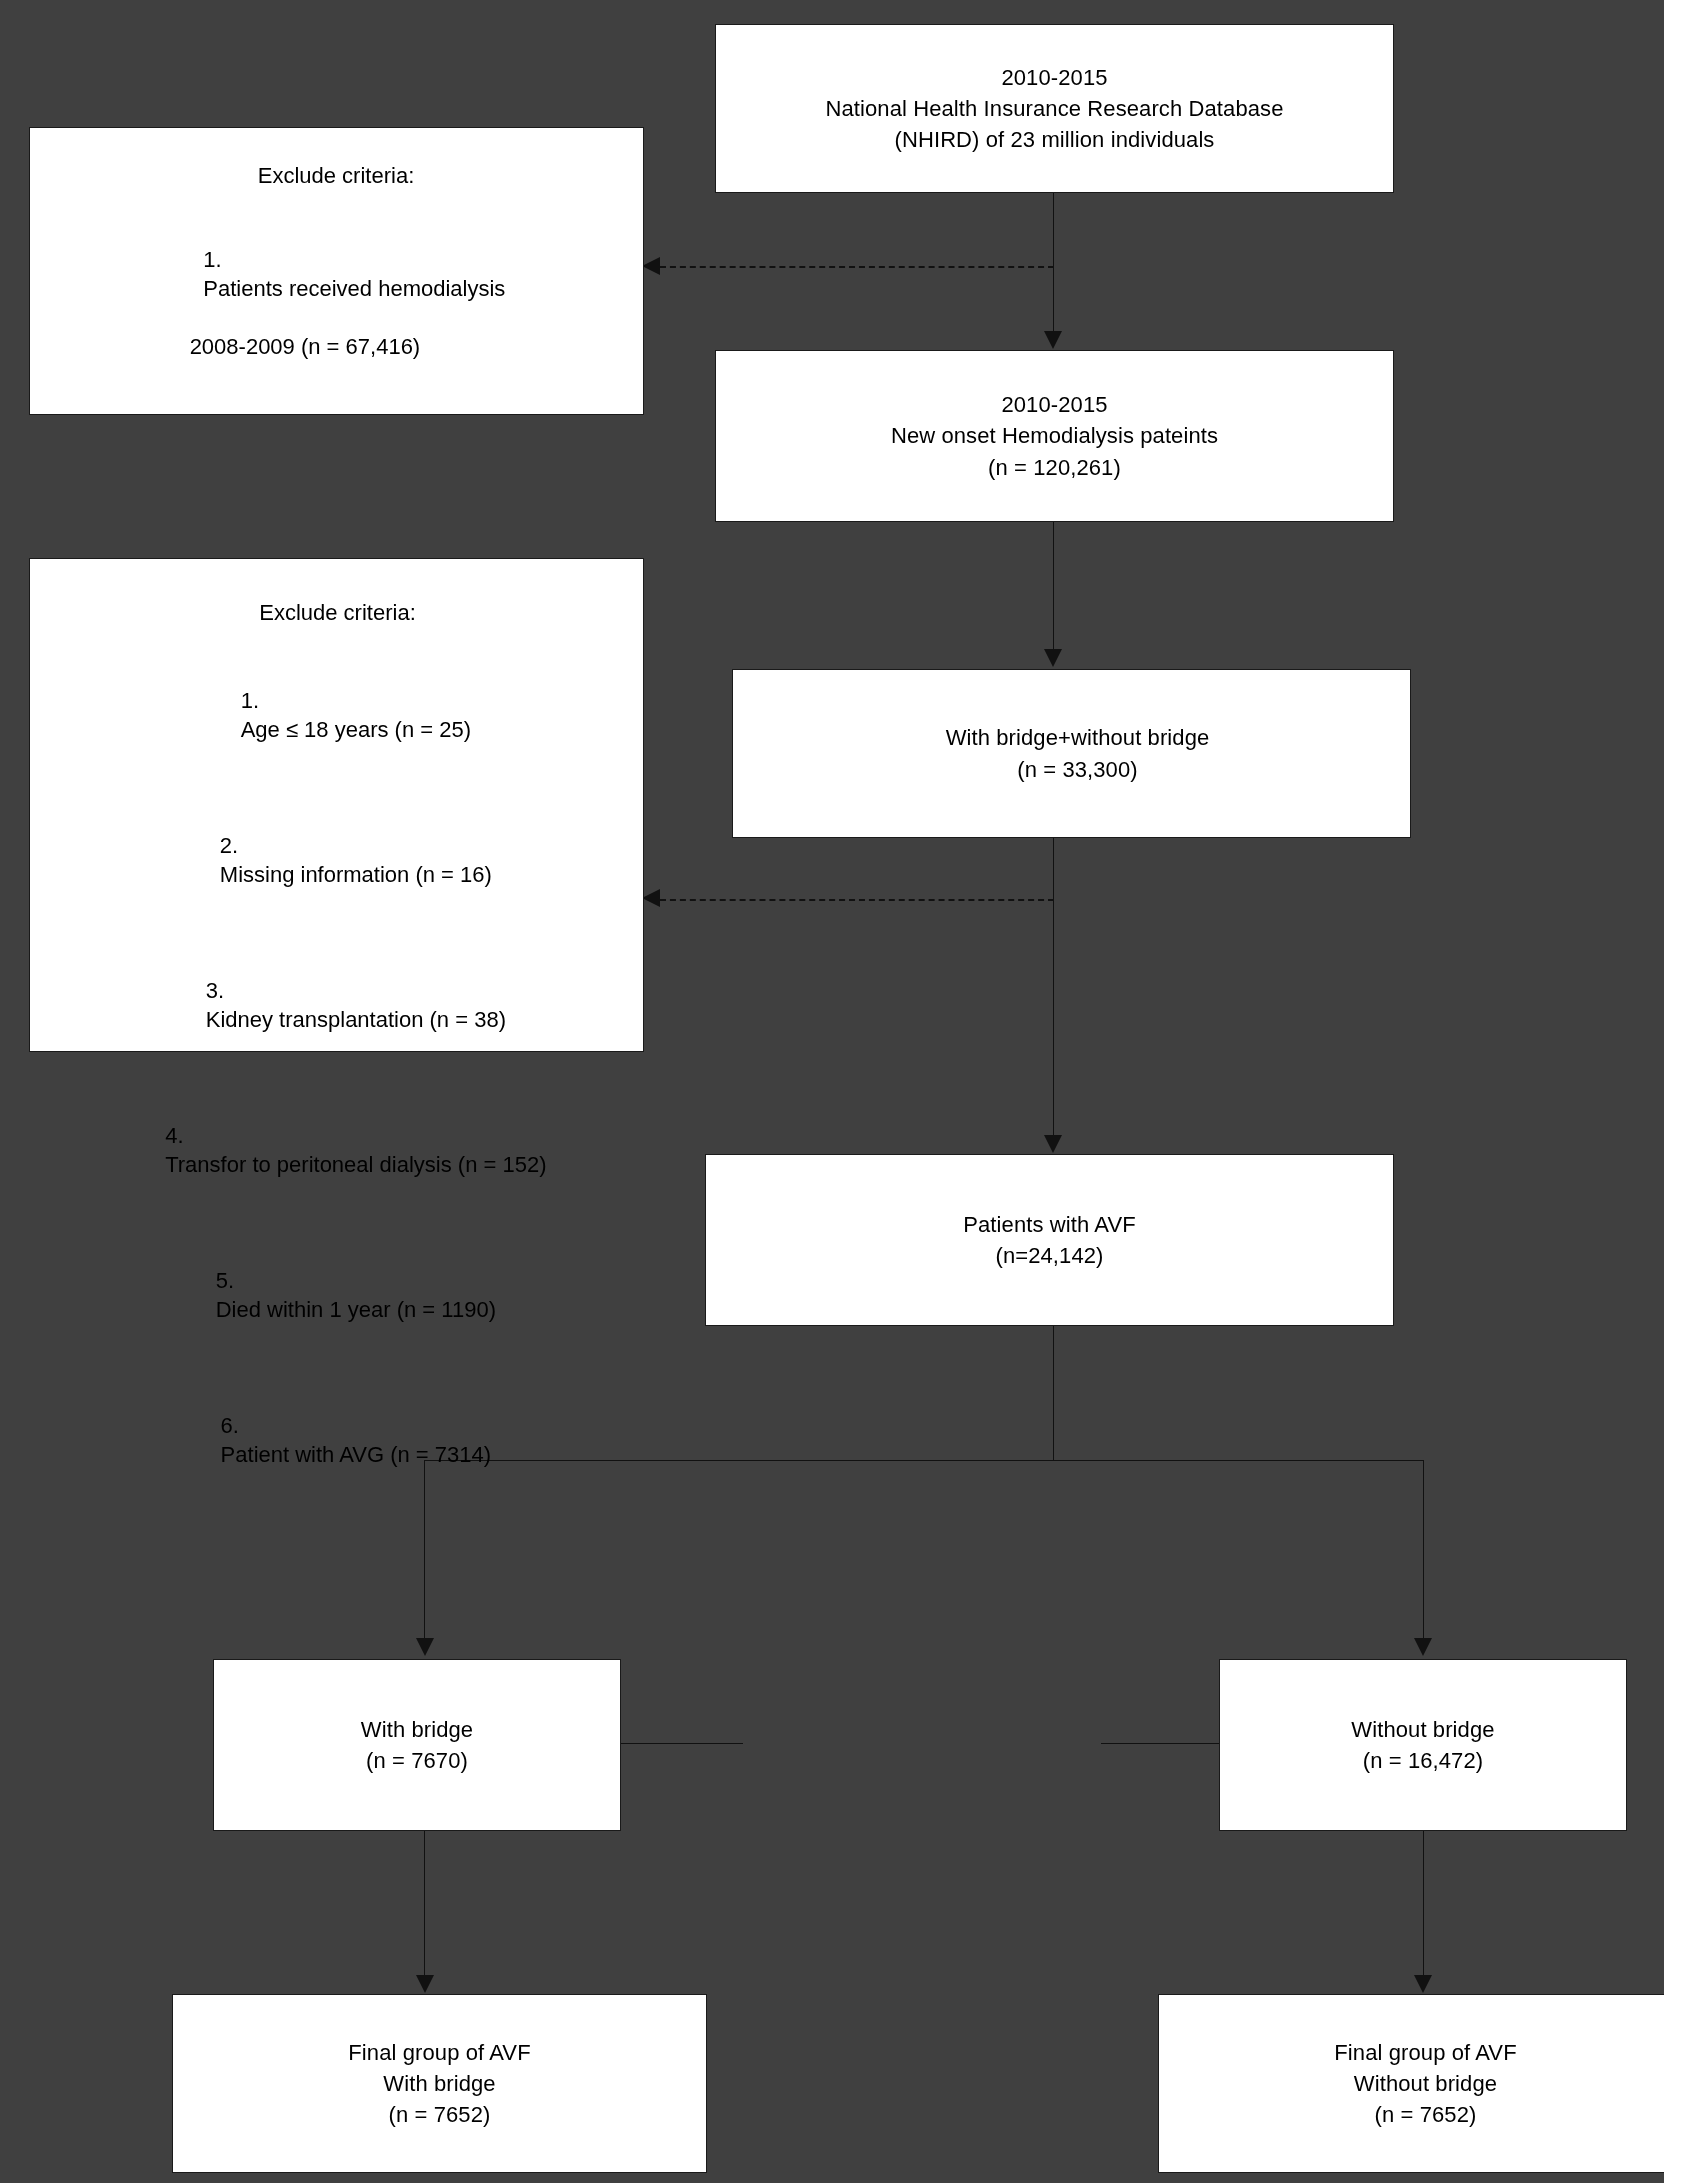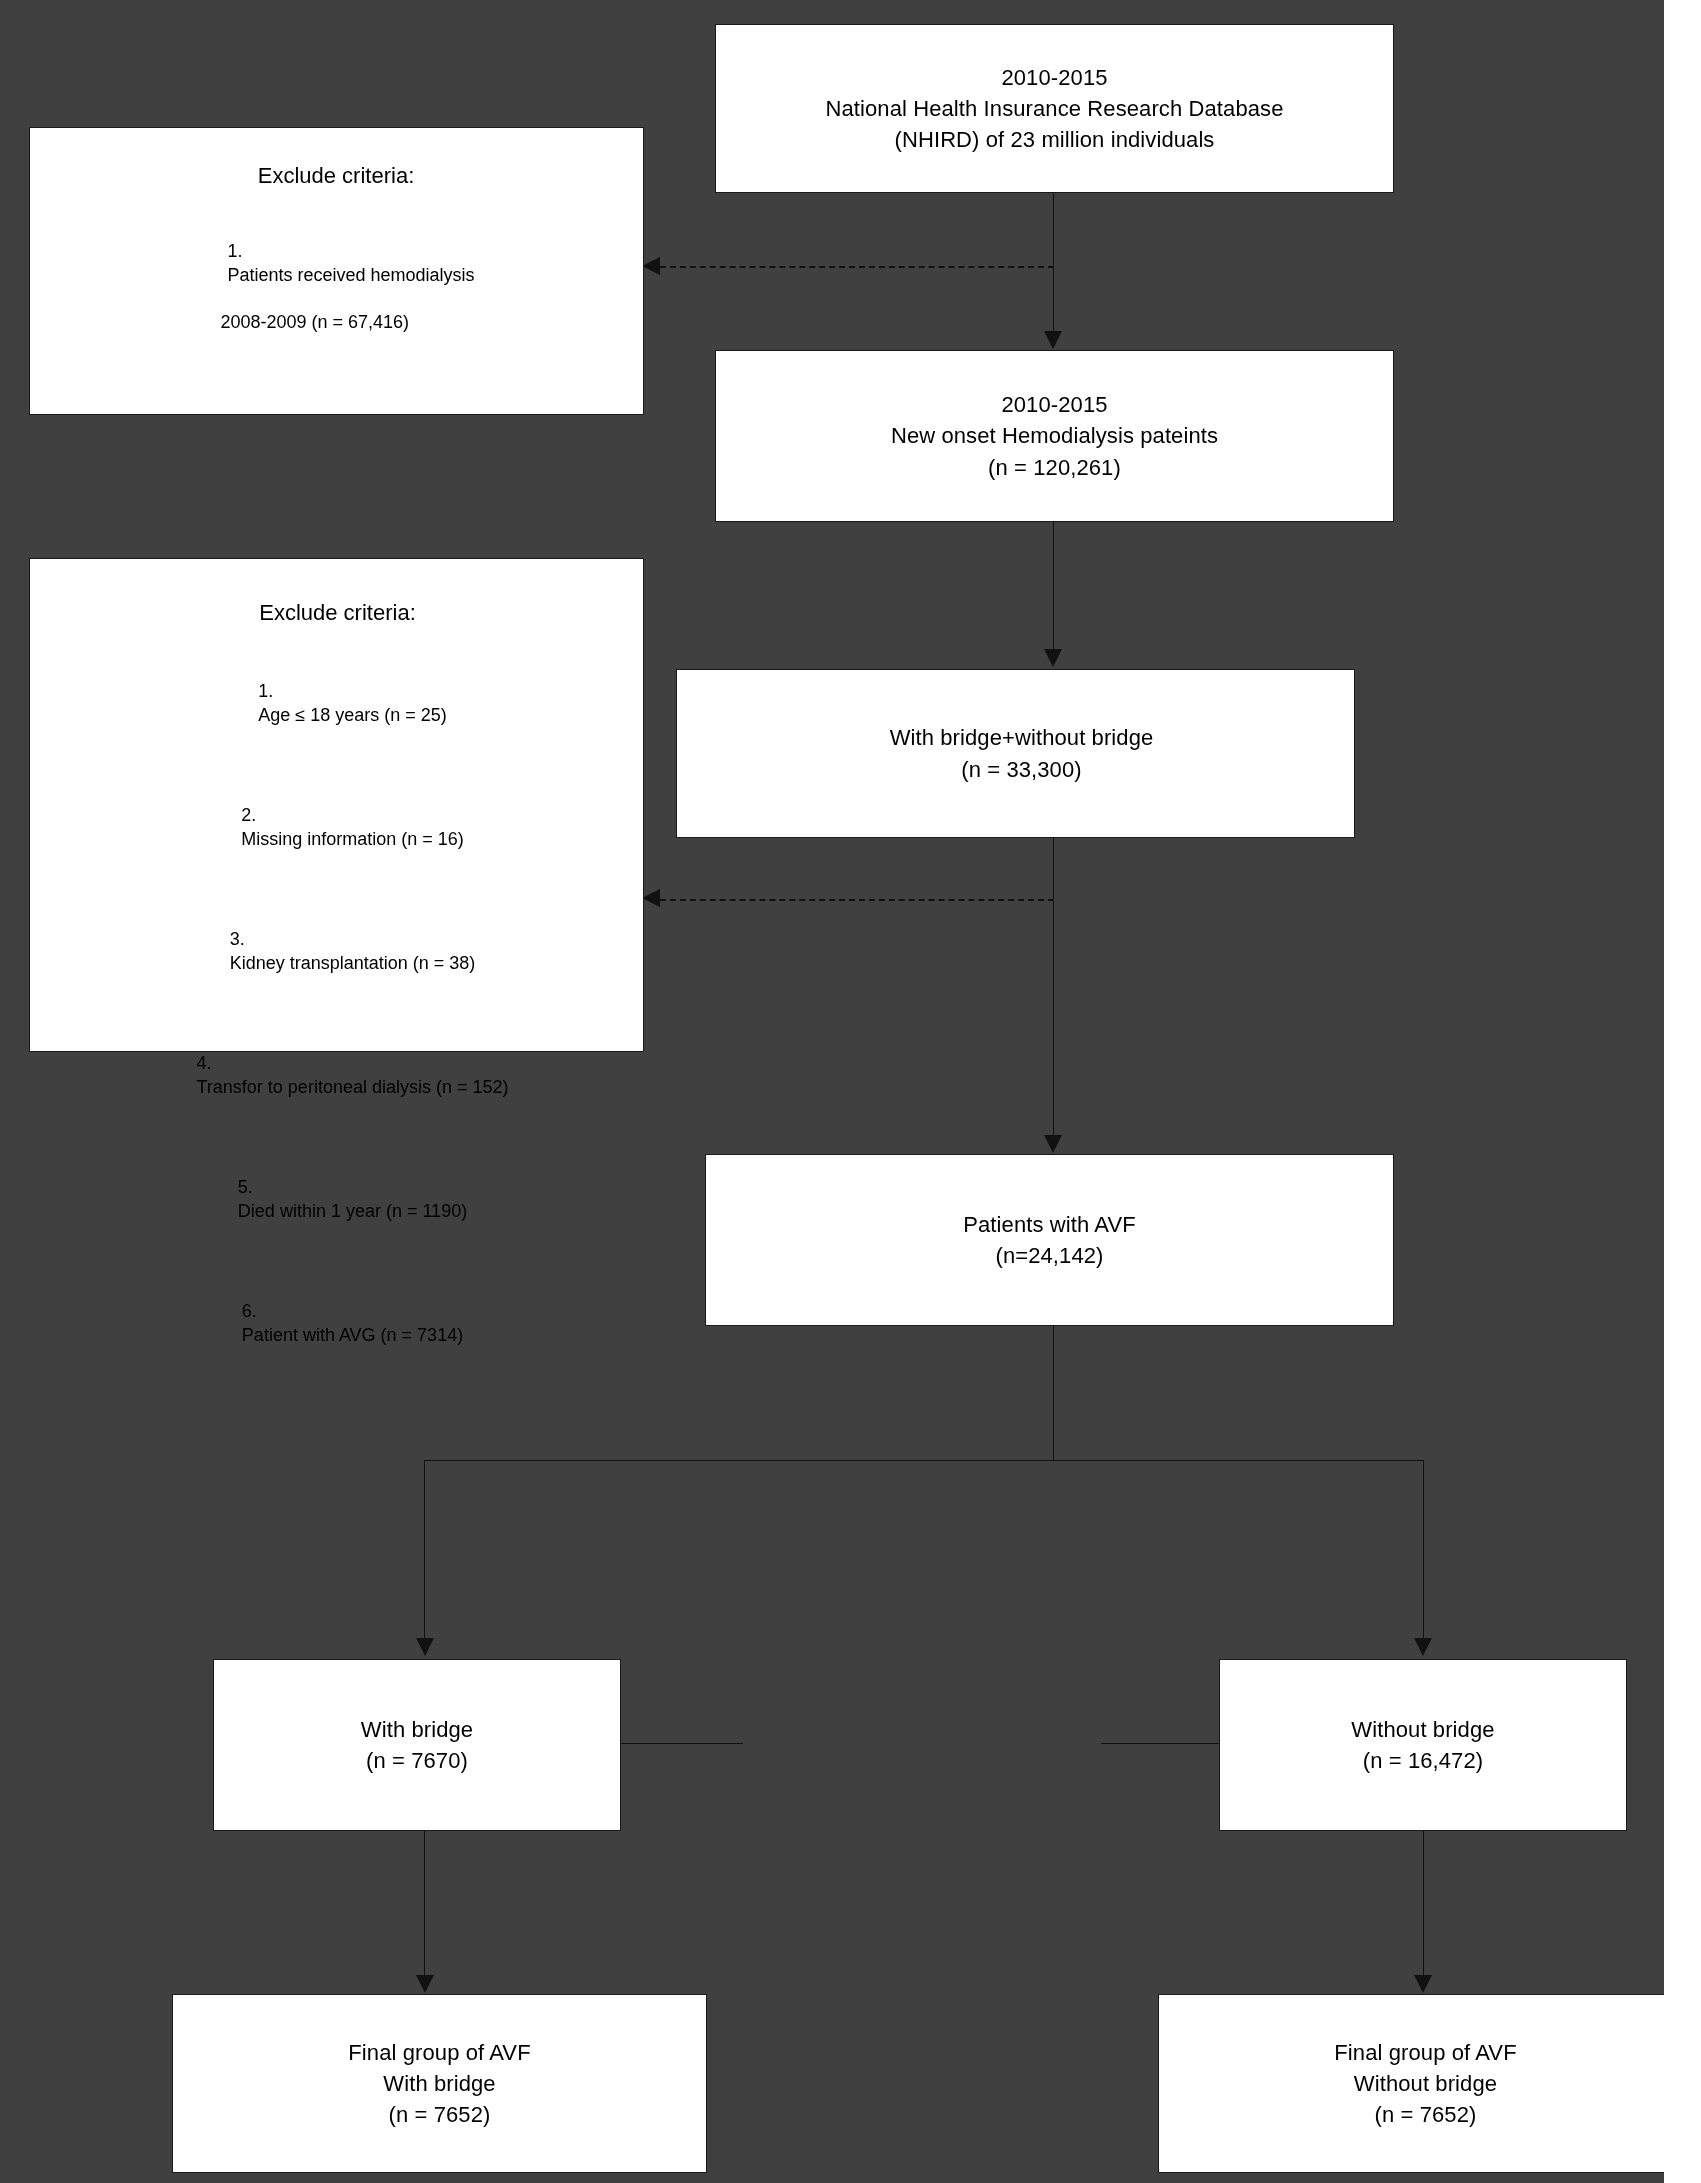--- a/index.html
+++ b/index.html
@@ -48,21 +48,21 @@
     white-space: pre;
   }
   
   .exc-title {
     font-size: 22px;
     line-height: 1.3;
     margin: 0 0 0 0;
     white-space: pre;
   }
   .exc-item {
-    font-size: 18px;
+    font-size: 22px;
     line-height: 1.32;
     white-space: pre-wrap;
   }
   .exc-item .cont {
     display: block;
     padding-left: 23px;
   }
   
   .vline {
     position: absolute;
@@ -175,21 +175,21 @@
     <div class="exc-item" style="margin-top:29px;">
       <span>5.</span>
       <span>Died within 1 year (n = 1190)</span>
     </div>
     <div class="exc-item" style="margin-top:29px;">
       <span>6.</span>
       <span>Patient with AVG (n = 7314)</span>
     </div>
   </div>
 
-  <div class="fbox" style="left:676px; top:669px; width:679px; height:169px;padding-left:12px;">
+  <div class="fbox" style="left:732px; top:669px; width:679px; height:169px;padding-left:12px;">
     <span class="line">With bridge+without bridge</span>
     <span class="line">(n = 33,300)</span>
   </div>
 
   <div class="fbox" style="left:705px; top:1154px; width:689px; height:172px;">
     <span class="line">Patients with AVF</span>
     <span class="line">(n=24,142)</span>
   </div>
 
   <div class="fbox" style="left:213px; top:1659px; width:408px; height:172px;">

